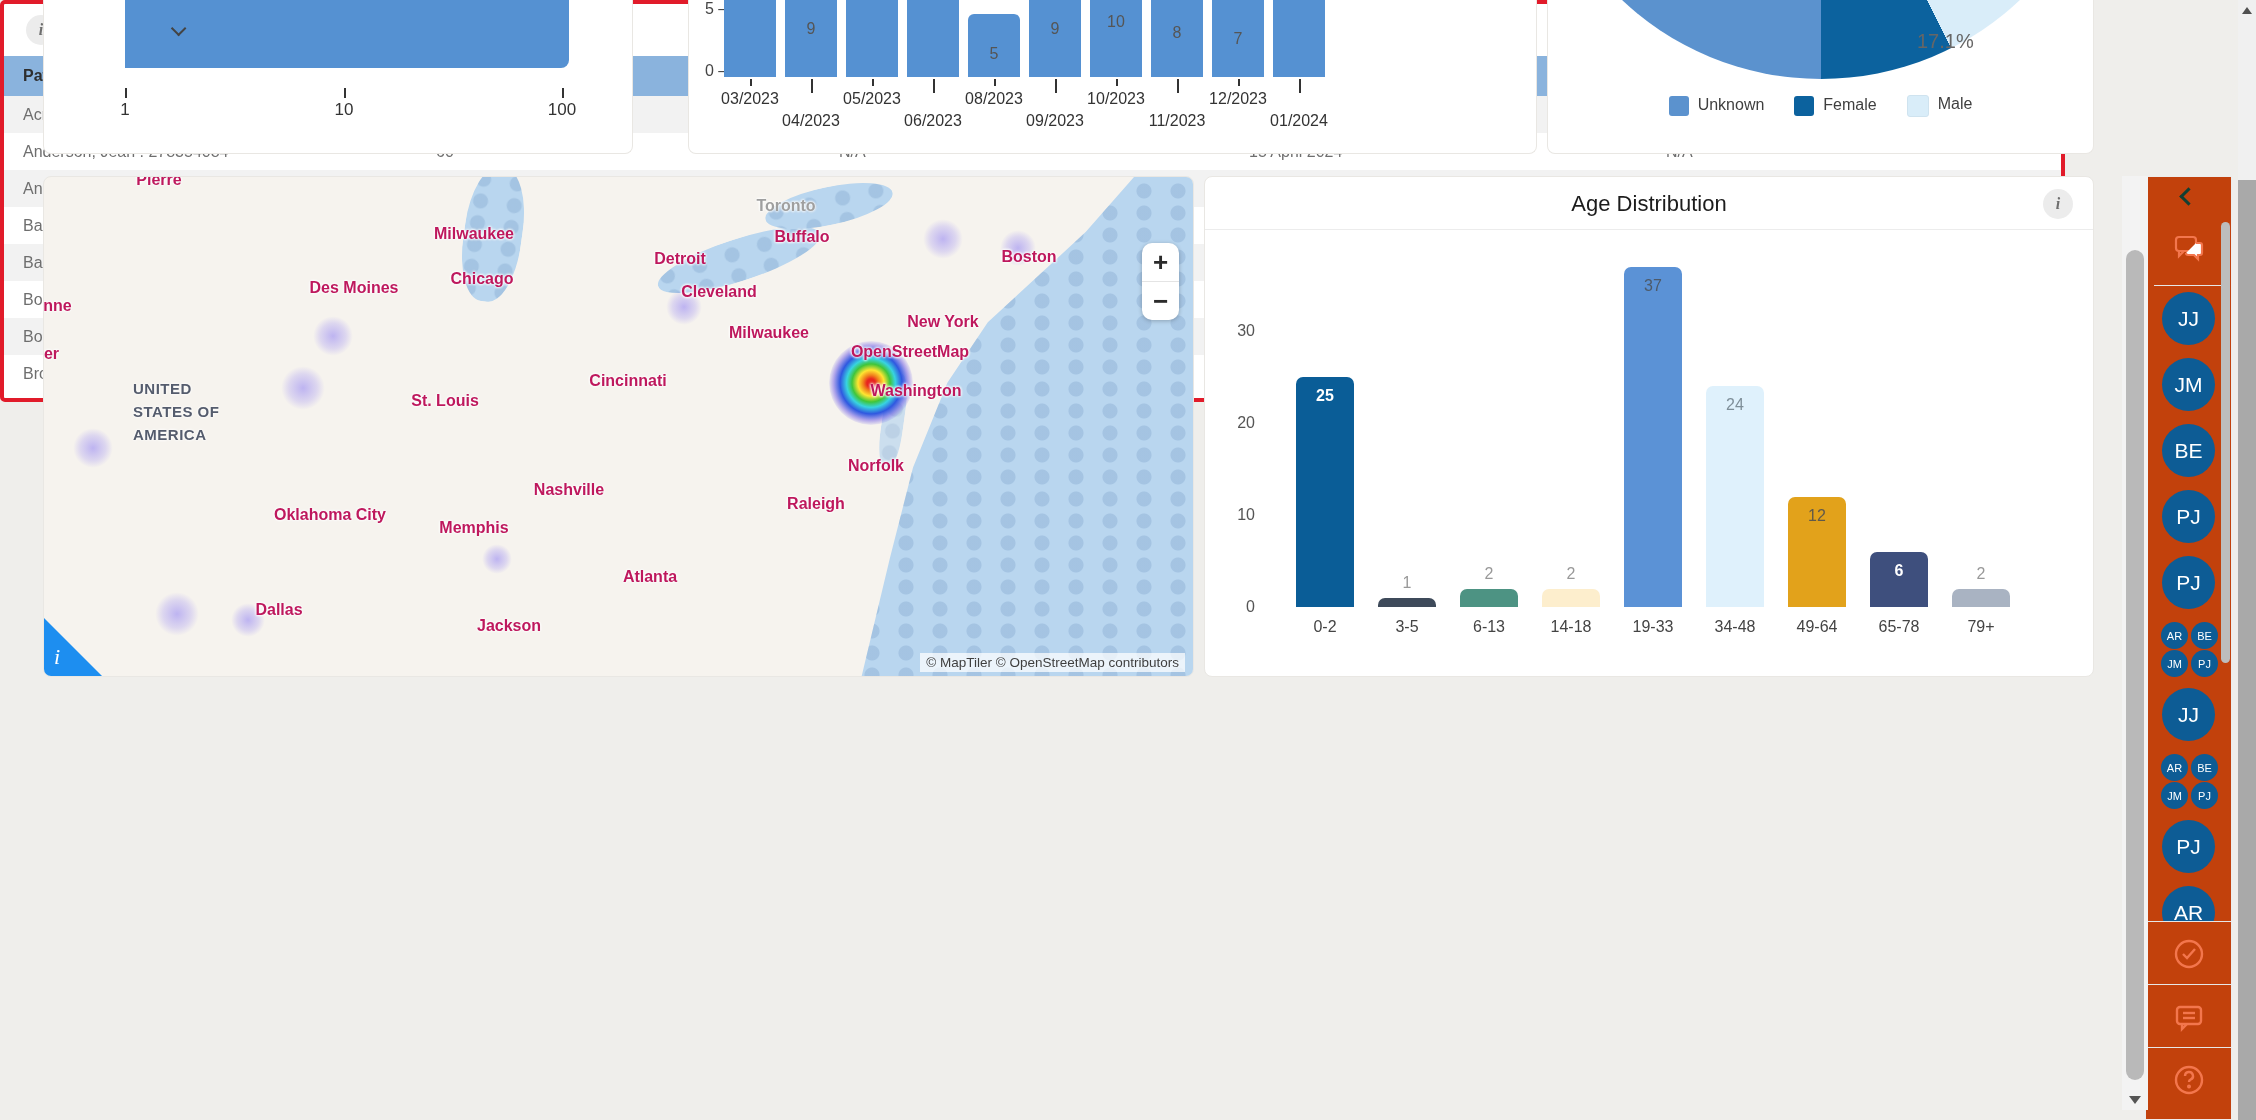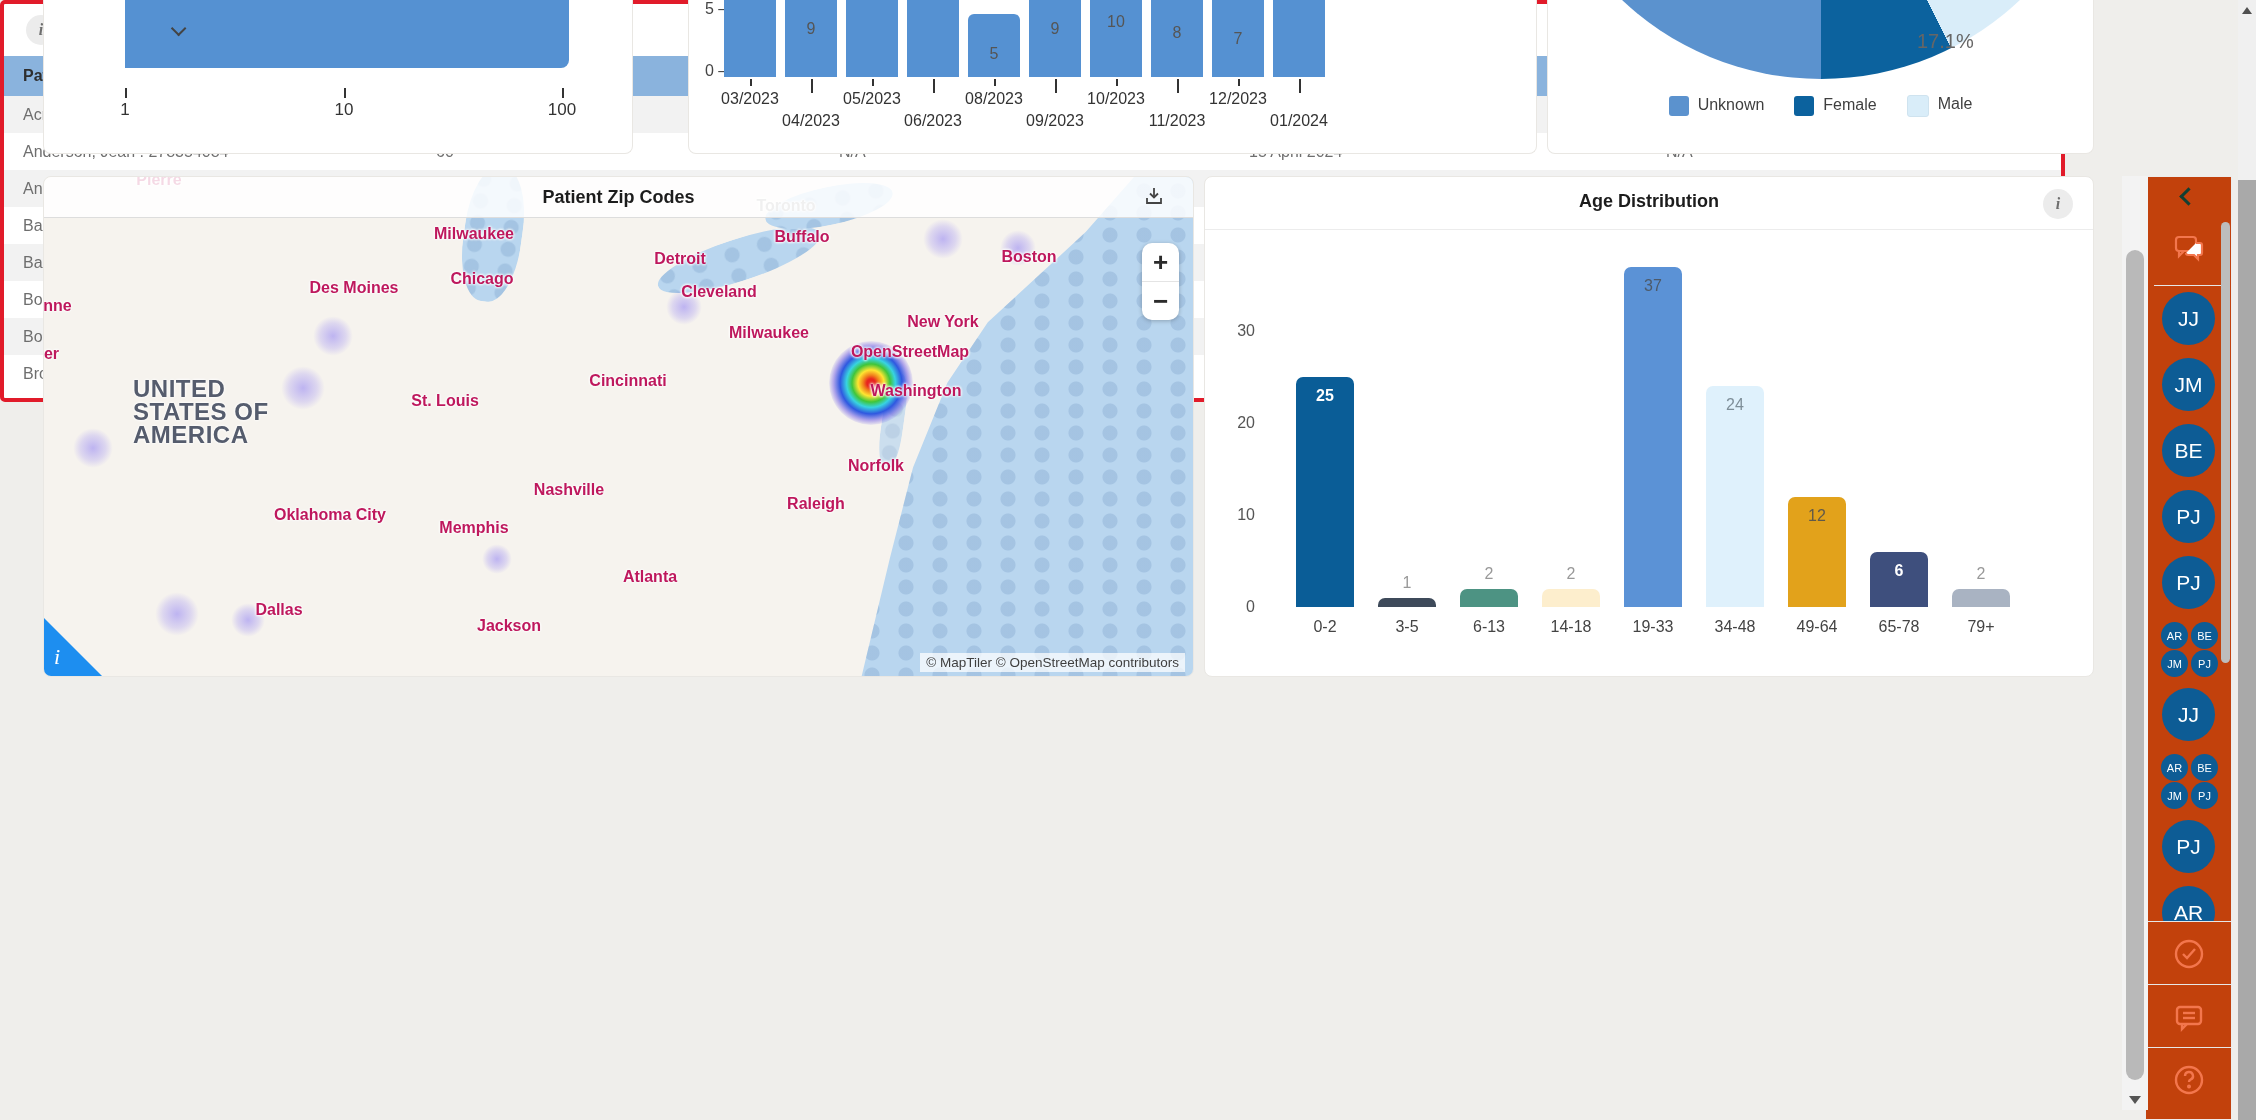--- a/index.html
+++ b/index.html
@@ -32,37 +32,37 @@
   .water{position:absolute;background-color:#b9d6ef;
      background-image:radial-gradient(circle at 12px 14px, rgba(120,158,200,.32) 7px, rgba(120,158,200,0) 8px);
      background-size:34px 22px;}
   #map-titlebar{position:absolute;left:0;top:0;right:0;height:40px;background:rgba(255,255,255,.84);
      border-bottom:1px solid #ddd;z-index:6;display:flex;align-items:center;justify-content:center;}
   #map-title{font-size:18px;font-weight:bold;color:#1c1c1c;}
   #map-dl{position:absolute;right:28px;top:8px;cursor:pointer;}
   .city{position:absolute;transform:translate(-50%,-50%);font-size:16px;font-weight:600;color:#be185d;white-space:nowrap;z-index:4;
         text-shadow:0 0 3px #fff,0 0 3px #fff,0 0 3px #fff;}
   .city.foreign{color:#9f9f9f;}
-  #usa-label{position:absolute;left:89px;top:200px;z-index:4;font-size:24px;font-weight:bold;color:#555c6d;line-height:23px;letter-spacing:.5px;text-shadow:0 0 3px #fff,0 0 3px #fff;}
+  #usa-label{position:absolute;left:89px;top:200px;z-index:4;font-size:15px;font-weight:bold;color:#555c6d;line-height:23px;letter-spacing:.5px;text-shadow:0 0 3px #fff,0 0 3px #fff;}
   .blob{position:absolute;border-radius:50%;z-index:2;
         background:radial-gradient(circle,rgba(105,85,245,.4) 0%,rgba(105,85,245,.18) 45%,rgba(105,85,245,0) 70%);}
   #heat{position:absolute;width:84px;height:84px;z-index:3;border-radius:50%;
         background:radial-gradient(circle,#e8251f 0 7%,#f07f1c 13%,#ffe531 22%,#3fc53b 32%,#38d4e0 41%,#2f58e0 52%,rgba(90,70,230,.45) 63%,rgba(90,70,230,0) 72%);}
   #map-zoom{position:absolute;right:14px;top:66px;width:37px;background:#fff;border-radius:10px;z-index:7;
         box-shadow:0 1px 4px rgba(0,0,0,.25);}
   .zbtn{height:38px;display:flex;align-items:center;justify-content:center;font-size:26px;font-weight:bold;color:#2b2b2b;cursor:pointer;}
   #map-zoom .zbtn + .zbtn{border-top:1px solid #e4e4e4;}
   #map-attrib{position:absolute;right:8px;bottom:4px;z-index:6;background:rgba(255,255,255,.72);
         font-size:13.5px;color:#3f3f3f;padding:2px 6px;}
   #map-info-tri{position:absolute;left:0;bottom:0;width:0;height:0;z-index:7;
         border-bottom:58px solid #1d8ef0;border-right:58px solid transparent;}
   #map-info-i{position:absolute;left:10px;bottom:6px;z-index:8;color:#fff;font-family:"Liberation Serif",serif;font-size:22px;font-style:italic;}
   
   #card-age{left:1204px;top:176px;width:890px;height:501px;}
-  #age-title{position:absolute;left:0;right:0;top:14px;text-align:center;font-size:18px;font-weight:bold;color:#1c1c1c;}
+  #age-title{position:absolute;left:0;right:0;top:14px;text-align:center;font-size:22px;font-weight:normal;color:#1c1c1c;}
   .info-circle{position:absolute;width:30px;height:30px;border-radius:50%;background:#ececec;color:#6f6f6f;
         display:flex;align-items:center;justify-content:center;font-size:16px;font-family:"Liberation Serif",serif;font-style:italic;font-weight:bold;cursor:pointer;}
   #age-divider{position:absolute;left:0;right:0;top:52px;border-top:1px solid #ececec;}
   .age-ylab{position:absolute;right:838px;transform:translateY(-50%);font-size:16px;color:#555;}
   .abar{position:absolute;border-radius:7px 7px 0 0;}
   .aval{position:absolute;transform:translateX(-50%);font-size:16px;}
   .acat{position:absolute;transform:translateX(-50%);font-size:16px;color:#444;top:441px;}
   
   #card-table{left:39px;top:695px;width:2065px;height:402px;background:#fff;border:4px solid #e11b2a;border-radius:5px;box-sizing:border-box;overflow:hidden;}
   #tbl-toolbar{height:52px;display:flex;align-items:center;padding-left:22px;gap:28px;}
@@ -217,30 +217,20 @@
       <div class="city" style="left: 606px; top: 400px;">Atlanta</div>
       <div class="city" style="left: 9px; top: 129px;">enne</div>
       <div class="city" style="left: 3px; top: 177px;">ver</div>
     </div>
   <div id="usa-label">
       <div>UNITED</div>
       <div>STATES OF</div>
       <div>AMERICA</div>
     </div>
 
-  <div id="map-titlebar">
-    <span id="map-title">Patient Zip Codes</span>
-    <span id="map-dl">
-      <svg width="22" height="22" viewBox="0 0 22 22" fill="none" stroke="#444" stroke-width="1.8">
-        <path d="M4 13 v5 h14 v-5"></path>
-        <line x1="11" y1="3" x2="11" y2="12"></line>
-        <polyline points="7,8.5 11,12.5 15,8.5"></polyline>
-      </svg>
-    </span>
-  </div>
 
   <div id="map-zoom">
     <div class="zbtn">+</div>
     <div class="zbtn">−</div>
   </div>
 
   <div id="map-attrib">© MapTiler © OpenStreetMap contributors</div>
   <div id="map-info-tri"></div>
   <div id="map-info-i">i</div>
 </div>

